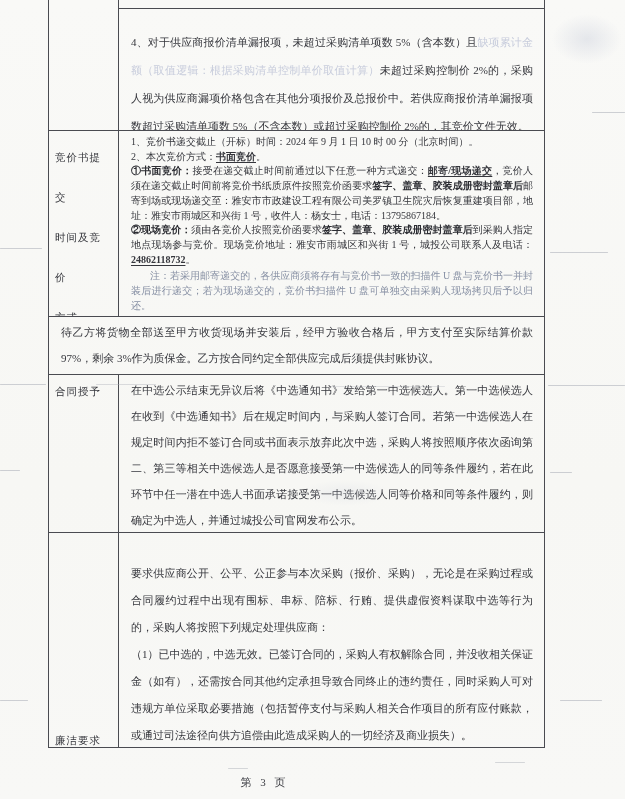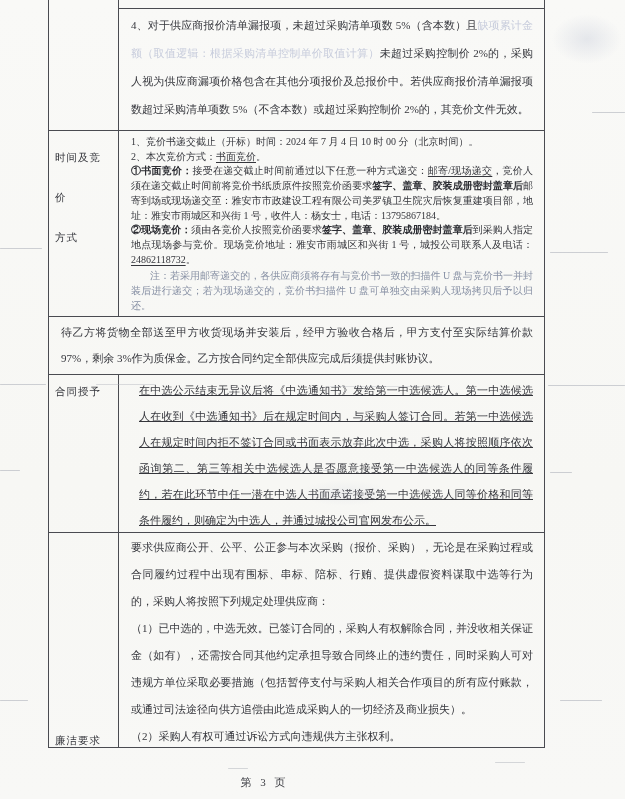--- a/index.html
+++ b/index.html
@@ -24,21 +24,21 @@
     border-right:1.5px solid var(--border);
     border-bottom:1.5px solid var(--border);
     box-sizing:border-box;
     background:transparent;
   }
   .row{display:flex;box-sizing:border-box;overflow:hidden;}
   .row + .row{border-top:1.4px solid var(--border);}
   .row-continuation{height:130px;}
   .row-submission{height:186px;}
   .row-payment{height:58px;}
-  .row-award{height:158px;gap:8px;}
+  .row-award{height:158px;}
   .row-integrity{height:216px;}
   .cell{box-sizing:border-box;}
   .cell-label{
     width:70px;flex:0 0 70px;
     border-right:1.4px solid var(--border);
     padding:0 6px;
     font-size:10.5px;letter-spacing:1px;
     display:flex;flex-direction:column;
     overflow:hidden;
   }
@@ -47,31 +47,31 @@
   .row-award .cell-label{padding-top:7px;}
   .row-award .label-line{line-height:20px;}
   .row-payment .cell-label{justify-content:center;}
   .row-integrity .cell-label{justify-content:flex-end;}
   .cell-content{
     flex:1;padding:0 11px 0 12px;overflow:hidden;
   }
   .row-continuation .cell-content{
     border-top:1.4px solid var(--border);
     margin-top:8px;
-    font-size:11px;line-height:28px;padding-top:2px;
+    font-size:11px;line-height:28px;padding-top:19px;
   }
   .row-submission .cell-content{font-size:10px;line-height:14.7px;padding-top:4px;}
   .row-payment .cell-content{font-size:11px;line-height:26px;padding-top:2px;}
-  .row-award .cell-content{font-size:11px;line-height:26px;padding-top:2px;text-decoration:underline;}
-  .row-integrity .cell-content{font-size:11px;line-height:27px;padding-top:1px;}
+  .row-award .cell-content{font-size:11px;line-height:26px;padding-top:2px;}
+  .row-integrity .cell-content{font-size:11px;line-height:27px;padding-top:1px;margin-top:26px;}
   .para{margin:0;text-align:justify;}
   .para.note{margin-top:2px;text-indent:19px;}
   .seg-plain{color:var(--ink);}
   .seg-bold{color:#2b2c32;font-weight:bold;}
-  .seg-underline{text-decoration:underline;text-underline-offset:2px;}
+  .seg-underline{text-decoration:underline;text-underline-offset:2px;font-weight:bold;}
   .seg-stamp-faded{color:var(--stamp);}
   .seg-note-faded{color:var(--note);}
   
   .footer{
     position:absolute;left:0;top:775px;width:529px;
     text-align:center;font-size:11px;letter-spacing:3px;color:#3c3d43;
   }
   
   .artifact{position:absolute;height:1px;background:#a9adb6;opacity:.55;border-radius:1px;}
   .smudge{position:absolute;border-radius:50%;
@@ -84,25 +84,26 @@
 
   <div class="doc-table" id="doc-table">
       <div class="row row-continuation">
         <div class="cell cell-label"></div>
         <div class="cell cell-content">
           <p class="para"><span class="seg-plain">4、对于供应商报价清单漏报项，未超过采购清单项数 5%（含本数）且</span><span class="seg-stamp-faded">缺项累计金额（取值逻辑：根据采购清单控制单价取值计算）</span><span class="seg-plain">未超过采购控制价 2%的，采购人视为供应商漏项价格包含在其他分项报价及总报价中。若供应商报价清单漏报项数超过采购清单项数 5%（不含本数）或超过采购控制价 2%的，其竞价文件无效。</span></p>
         </div>
       </div>
       <div class="row row-submission">
         <div class="cell cell-label">
+          <div class="label-line">竞价书提交</div>
           <div class="label-line">时间及竞价</div>
           <div class="label-line">方式</div>
         </div>
         <div class="cell cell-content">
-          <p class="para"><span class="seg-plain">1、竞价书递交截止（开标）时间：2024 年 7 月 4 日 10 时 00 分（北京时间）。</span></p>
+          <p class="para"><span class="seg-plain">1、竞价书递交截止（开标）时间：2024 年 9 月 1 日 10 时 00 分（北京时间）。</span></p>
           <p class="para"><span class="seg-plain">2、本次竞价方式：</span><span class="seg-underline">书面竞价</span><span class="seg-plain">。</span></p>
           <p class="para"><span class="seg-bold">①书面竞价：</span><span class="seg-plain">接受在递交截止时间前通过以下任意一种方式递交：</span><span class="seg-underline">邮寄/现场递交</span><span class="seg-plain">，竞价人须在递交截止时间前将竞价书纸质原件按照竞价函要求</span><span class="seg-bold">签字、盖章、胶装成册密封盖章后</span><span class="seg-plain">邮寄到场或现场递交至：雅安市市政建设工程有限公司美罗镇卫生院灾后恢复重建项目部，地址：雅安市雨城区和兴街 1 号，收件人：杨女士，电话：13795867184。</span></p>
           <p class="para"><span class="seg-bold">②现场竞价：</span><span class="seg-plain">须由各竞价人按照竞价函要求</span><span class="seg-bold">签字、盖章、胶装成册密封盖章后</span><span class="seg-plain">到采购人指定地点现场参与竞价。现场竞价地址：雅安市雨城区和兴街 1 号，城投公司联系人及电话：</span><span class="seg-underline">24862118732</span><span class="seg-plain">。</span></p>
           <p class="para note"><span class="seg-note-faded">注：若采用邮寄递交的，各供应商须将存有与竞价书一致的扫描件 U 盘与竞价书一并封装后进行递交；若为现场递交的，竞价书扫描件 U 盘可单独交由采购人现场拷贝后予以归还。</span></p>
         </div>
       </div>
       <div class="row row-payment">
         <div class="cell cell-content">
           <p class="para"><span class="seg-plain">待乙方将货物全部送至甲方收货现场并安装后，经甲方验收合格后，甲方支付至实际结算价款 97%，剩余 3%作为质保金。乙方按合同约定全部供应完成后须提供封账协议。</span></p>
         </div>

